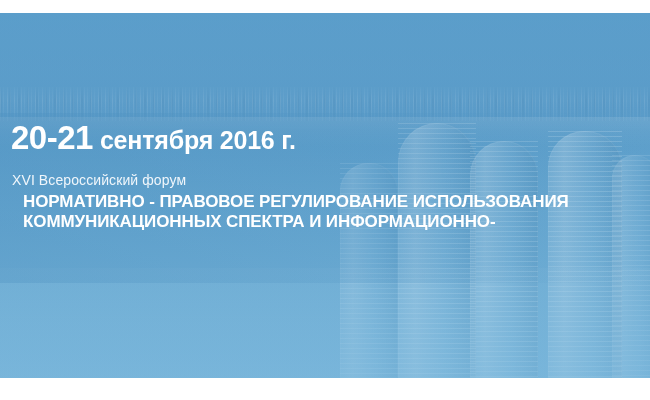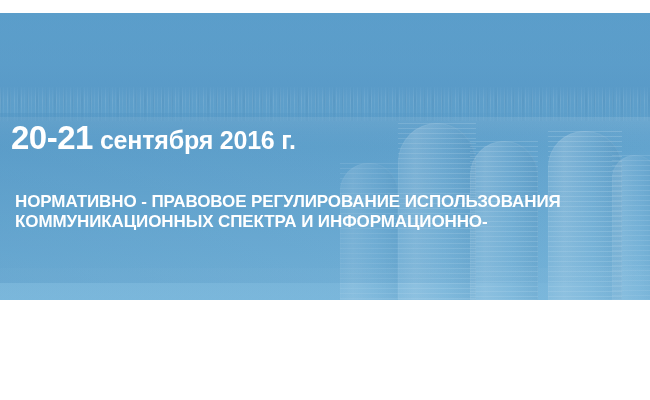--- a/index.html
+++ b/index.html
@@ -22,21 +22,21 @@
     height: 400px;
     background: #ffffff;
   }
 
   
   .banner {
     position: absolute;
     left: 0;
     top: 13px;
     width: 650px;
-    height: 287px;
+    height: 365px;
     overflow: hidden;
     background: #a16207;
   }
 
   
   .photo-base {
     position: absolute;
     inset: 0;
     background:
       linear-gradient(180deg,
@@ -186,21 +186,21 @@
     font-size: 14px;
     font-weight: normal;
     color: #f0f6fb;
     letter-spacing: .1px;
     white-space: nowrap;
   }
 
   .headline {
     position: absolute;
     top: 179px;
-    left: 4px;
+    left: 12px;
     font-size: 17px;
     font-weight: bold;
     line-height: 19.5px;
     letter-spacing: -0.1px;
     white-space: nowrap;
   }
   .headline div { white-space: nowrap; }
 </style>
 </head>
 <body>
@@ -240,20 +240,21 @@
 
     <div class="tint"></div>
     <div class="text-scrim"></div>
 
     <div class="overlay">
 
       <div class="date-line">
         <span class="date-range">20-21</span><span class="date-rest">сентября 2016 г.</span>
       </div>
 
+      <div class="forum-label">XVI Всероссийский форум</div>
 
       <div class="headline">
         <div>НОРМАТИВНО - ПРАВОВОЕ РЕГУЛИРОВАНИЕ ИСПОЛЬЗОВАНИЯ</div>
         <div>КОММУНИКАЦИОННЫХ СПЕКТРА И ИНФОРМАЦИОННО-</div>
       </div>
 
     </div>
   </div>
 </div>
 

